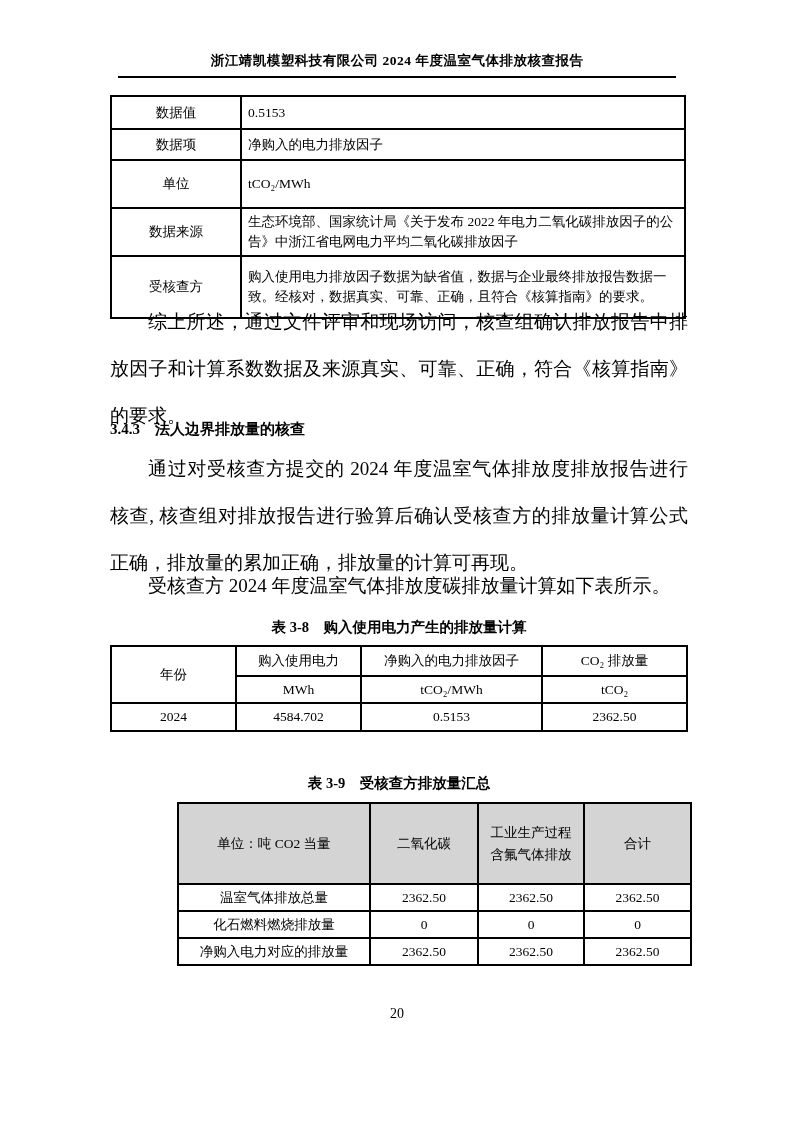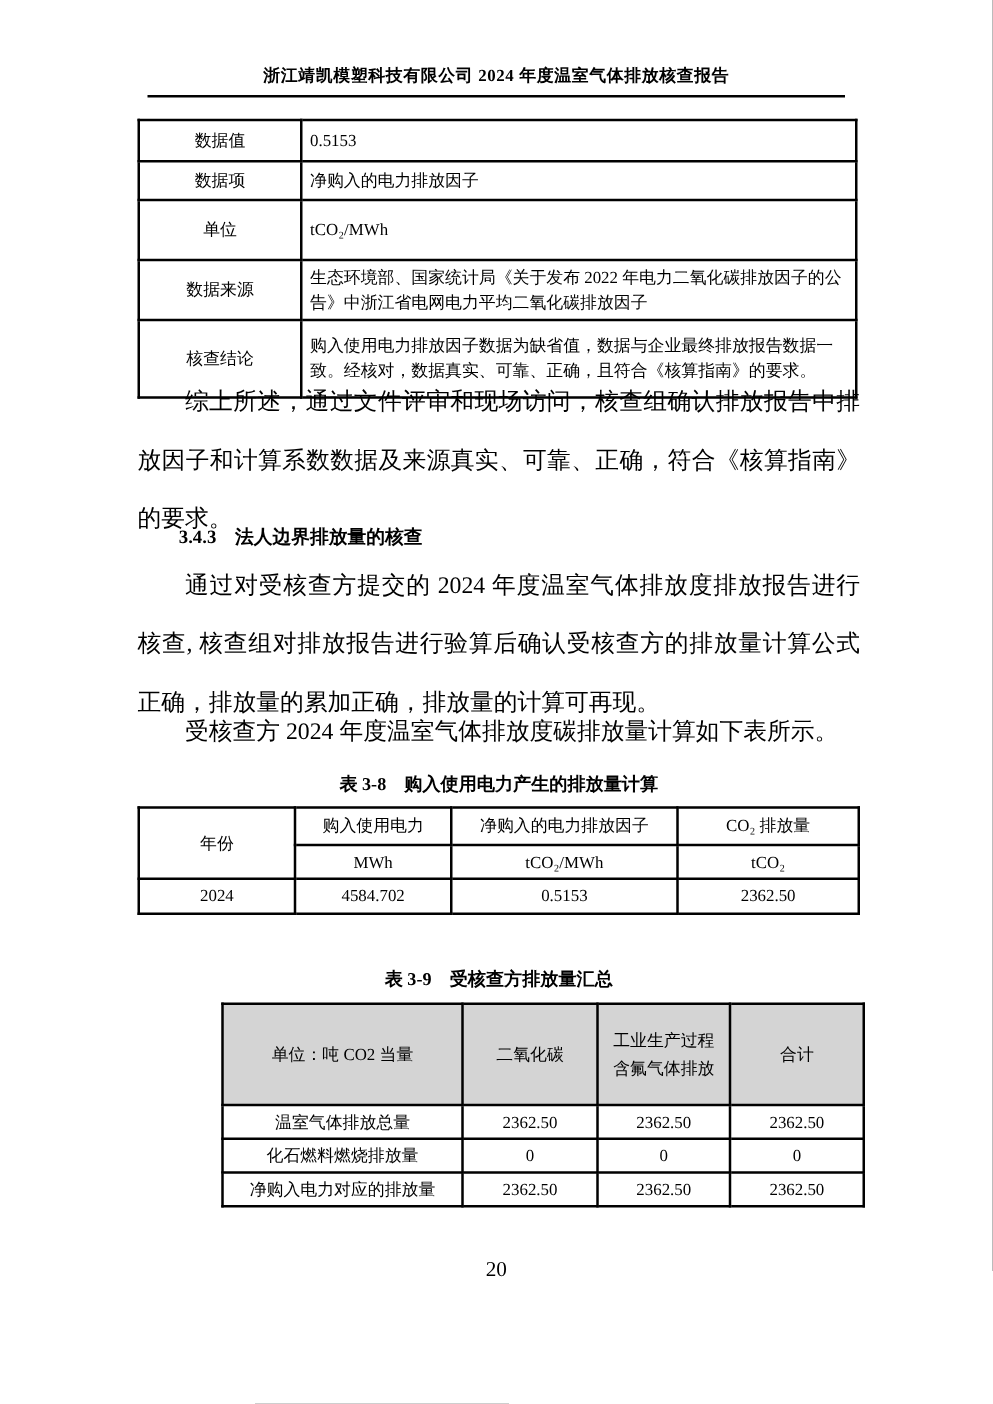--- a/index.html
+++ b/index.html
@@ -35,21 +35,21 @@
   .factor-table tr.r5 td { height: 62px; }
 
   .body-para {
     position: absolute; left: 110px; width: 578px;
     font-size: 19px; line-height: 47px;
     text-align: justify; text-indent: 2em;
   }
   .para-summary { top: 298px; }
   .section-heading {
     position: absolute; top: 420px; left: 110px; width: 578px;
-    font-size: 15px; font-weight: bold; margin-left: 33px;
+    font-size: 15px; font-weight: bold;
   }
   .para-1 { top: 445px; }
   .para-2 { top: 562px; }
 
   .table-caption {
     position: absolute; left: 110px; width: 578px;
     text-align: center; font-size: 14.5px; font-weight: bold;
   }
   .caption-38 { top: 618px; }
   .caption-39 { top: 774px; }
@@ -62,21 +62,21 @@
   .table-38 .dr td { height: 28px; }
 
   
   .table-39 { position: absolute; top: 802px; left: 141px; width: 513px; margin-left: 36px; }
   .table-39 th, .table-39 td { text-align: center; vertical-align: middle; }
   .table-39 thead th { height: 81px; background: #d4d4d4; line-height: 22px; padding: 4px 8px; }
   .table-39 tbody td { height: 27px; }
 
   .page-number {
     position: absolute; top: 1006px; left: 0; width: 794px;
-    text-align: center; font-size: 17px;
+    text-align: center; font-size: 14px;
   }
 </style>
 </head>
 <body>
 
 <div class="page">
 
   <div class="doc-header">浙江靖凯模塑科技有限公司 2024 年度温室气体排放核查报告</div>
   <div class="header-rule"></div>
 
@@ -92,21 +92,21 @@
       </tr>
       <tr class="r3">
         <td class="label">单位</td>
         <td class="value">tCO₂/MWh</td>
       </tr>
       <tr class="r4">
         <td class="label">数据来源</td>
         <td class="value">生态环境部、国家统计局《关于发布 2022 年电力二氧化碳排放因子的公告》中浙江省电网电力平均二氧化碳排放因子</td>
       </tr>
       <tr class="r5">
-        <td class="label">核查结论</td>
+        <td class="label">受核查方</td>
         <td class="value">购入使用电力排放因子数据为缺省值，数据与企业最终排放报告数据一致。经核对，数据真实、可靠、正确，且符合《核算指南》的要求。</td>
       </tr>
     </tbody>
   </table>
 
   <p class="body-para para-summary">综上所述，通过文件评审和现场访问，核查组确认排放报告中排放因子和计算系数数据及来源真实、可靠、正确，符合《核算指南》的要求。</p>
 
   <h3 class="section-heading">3.4.3　法人边界排放量的核查</h3>
 
   <p class="body-para para-1">通过对受核查方提交的 2024 年度温室气体排放度排放报告进行核查, 核查组对排放报告进行验算后确认受核查方的排放量计算公式正确，排放量的累加正确，排放量的计算可再现。</p>

